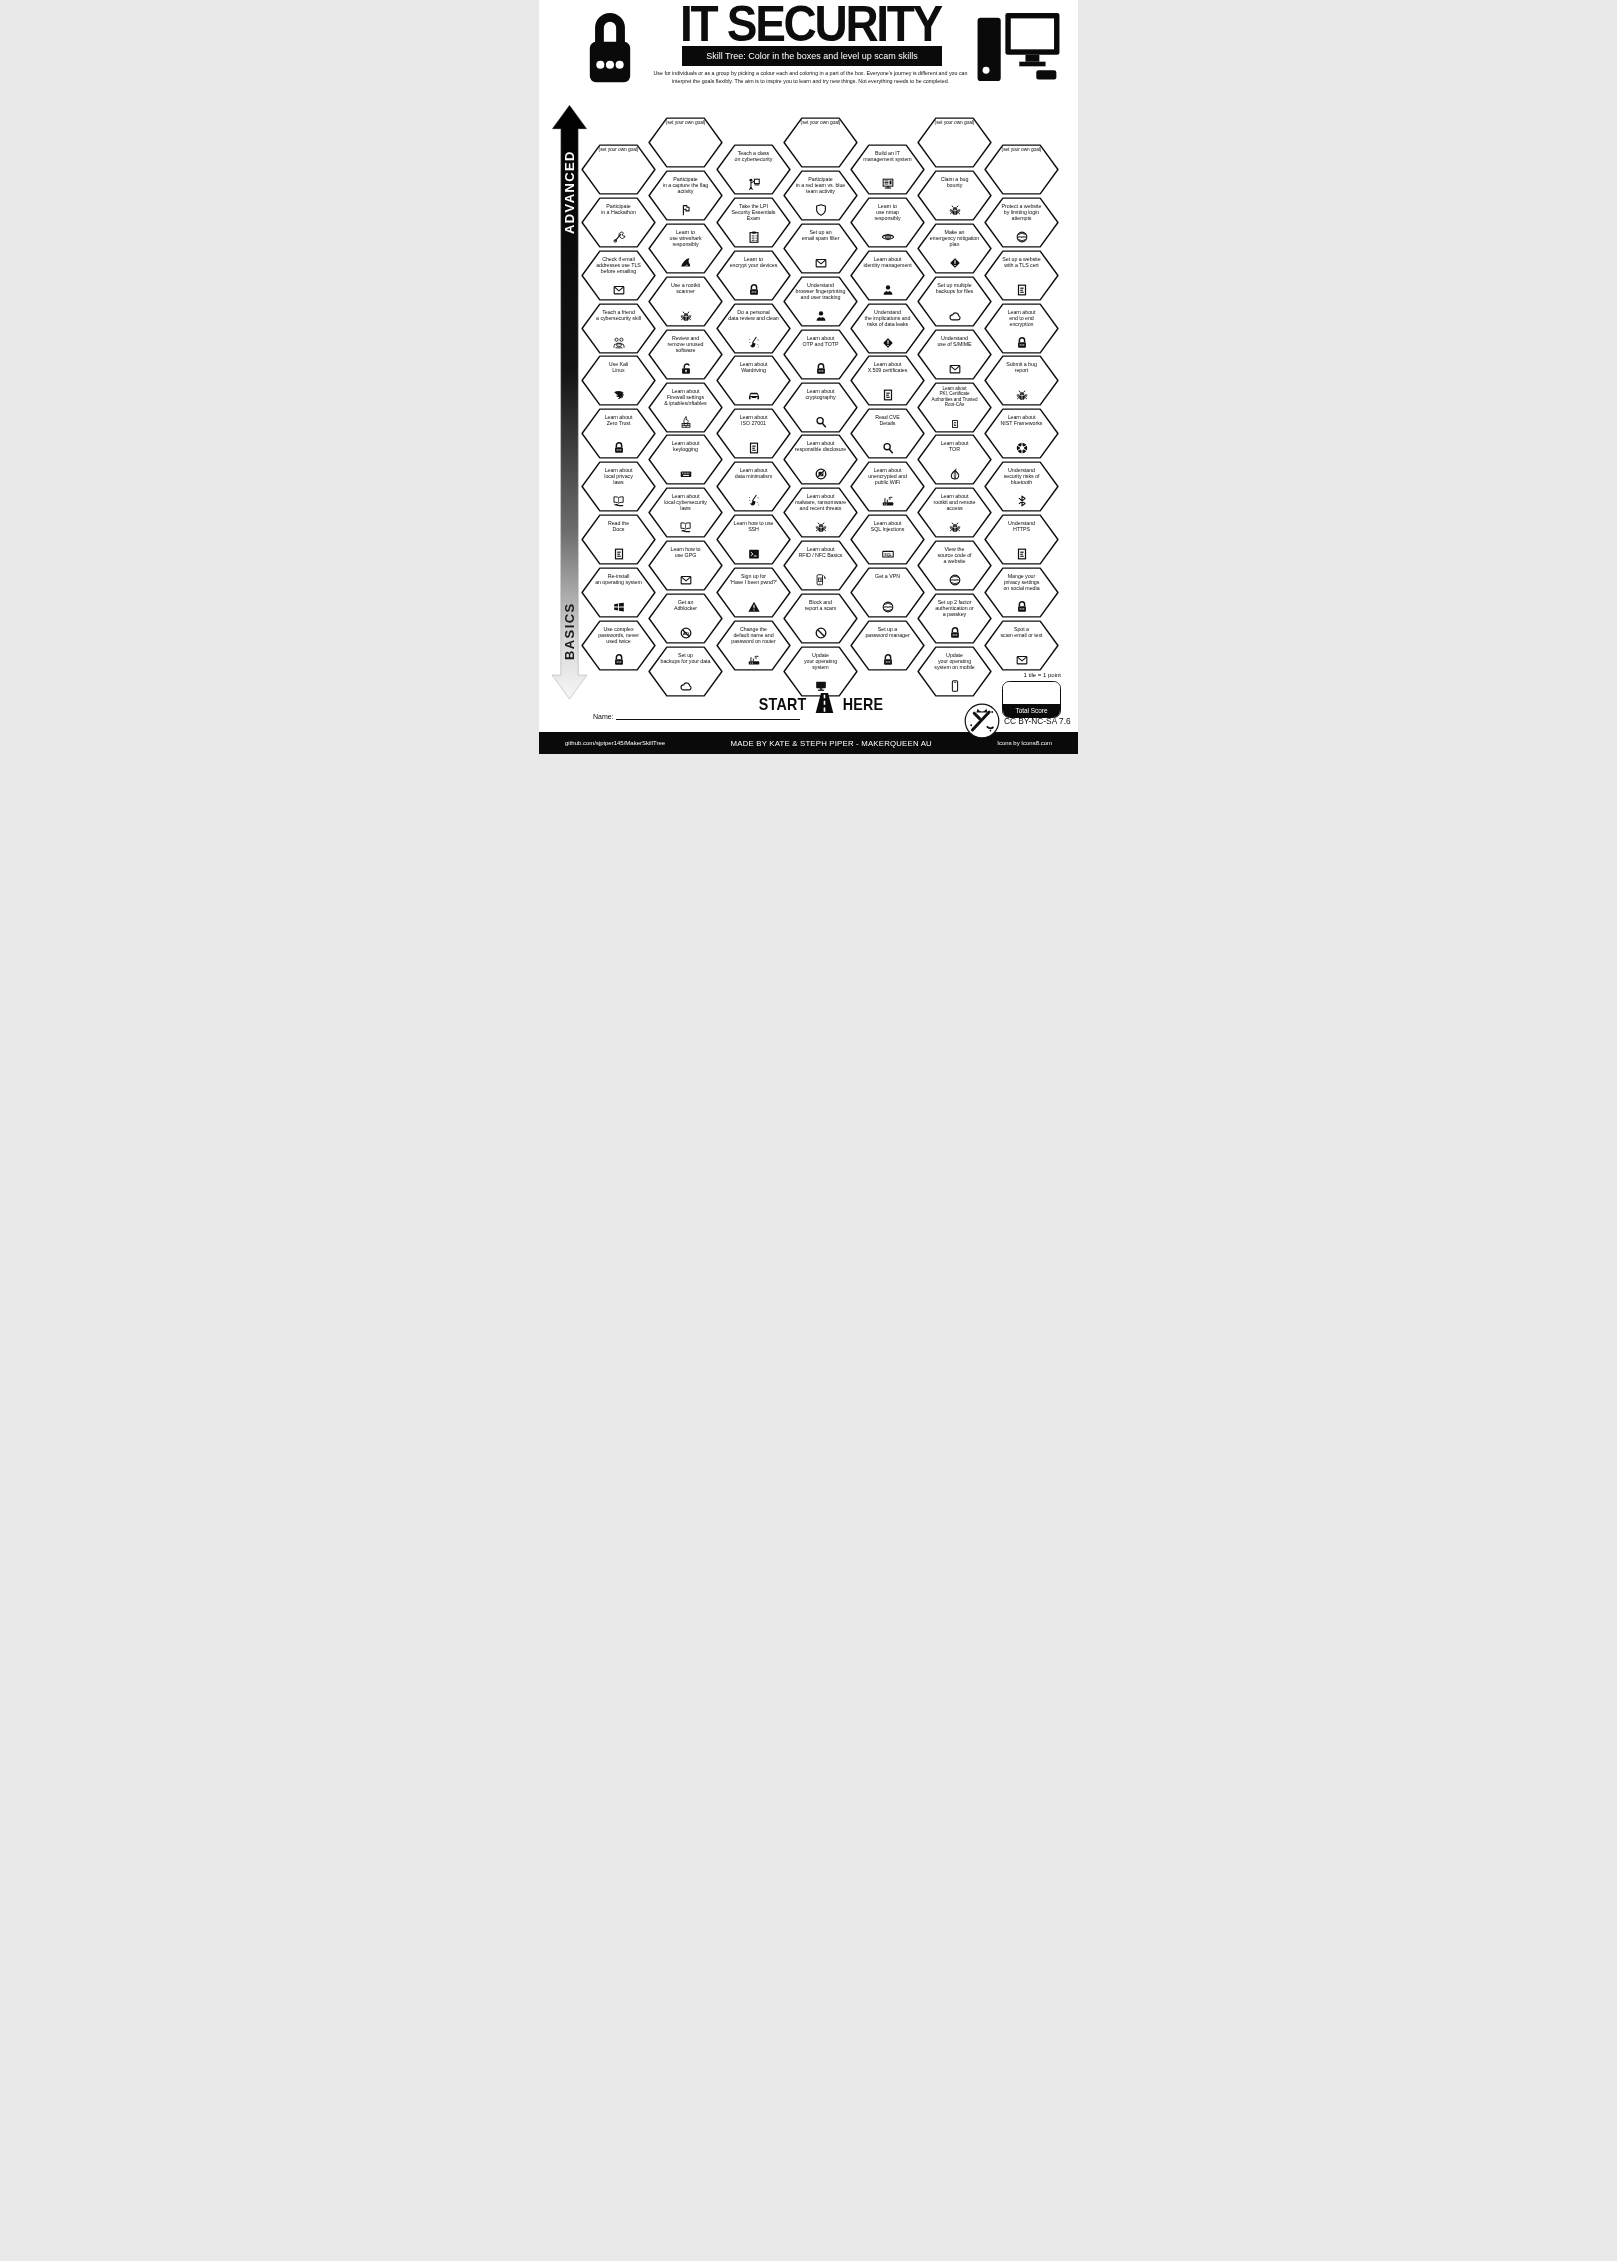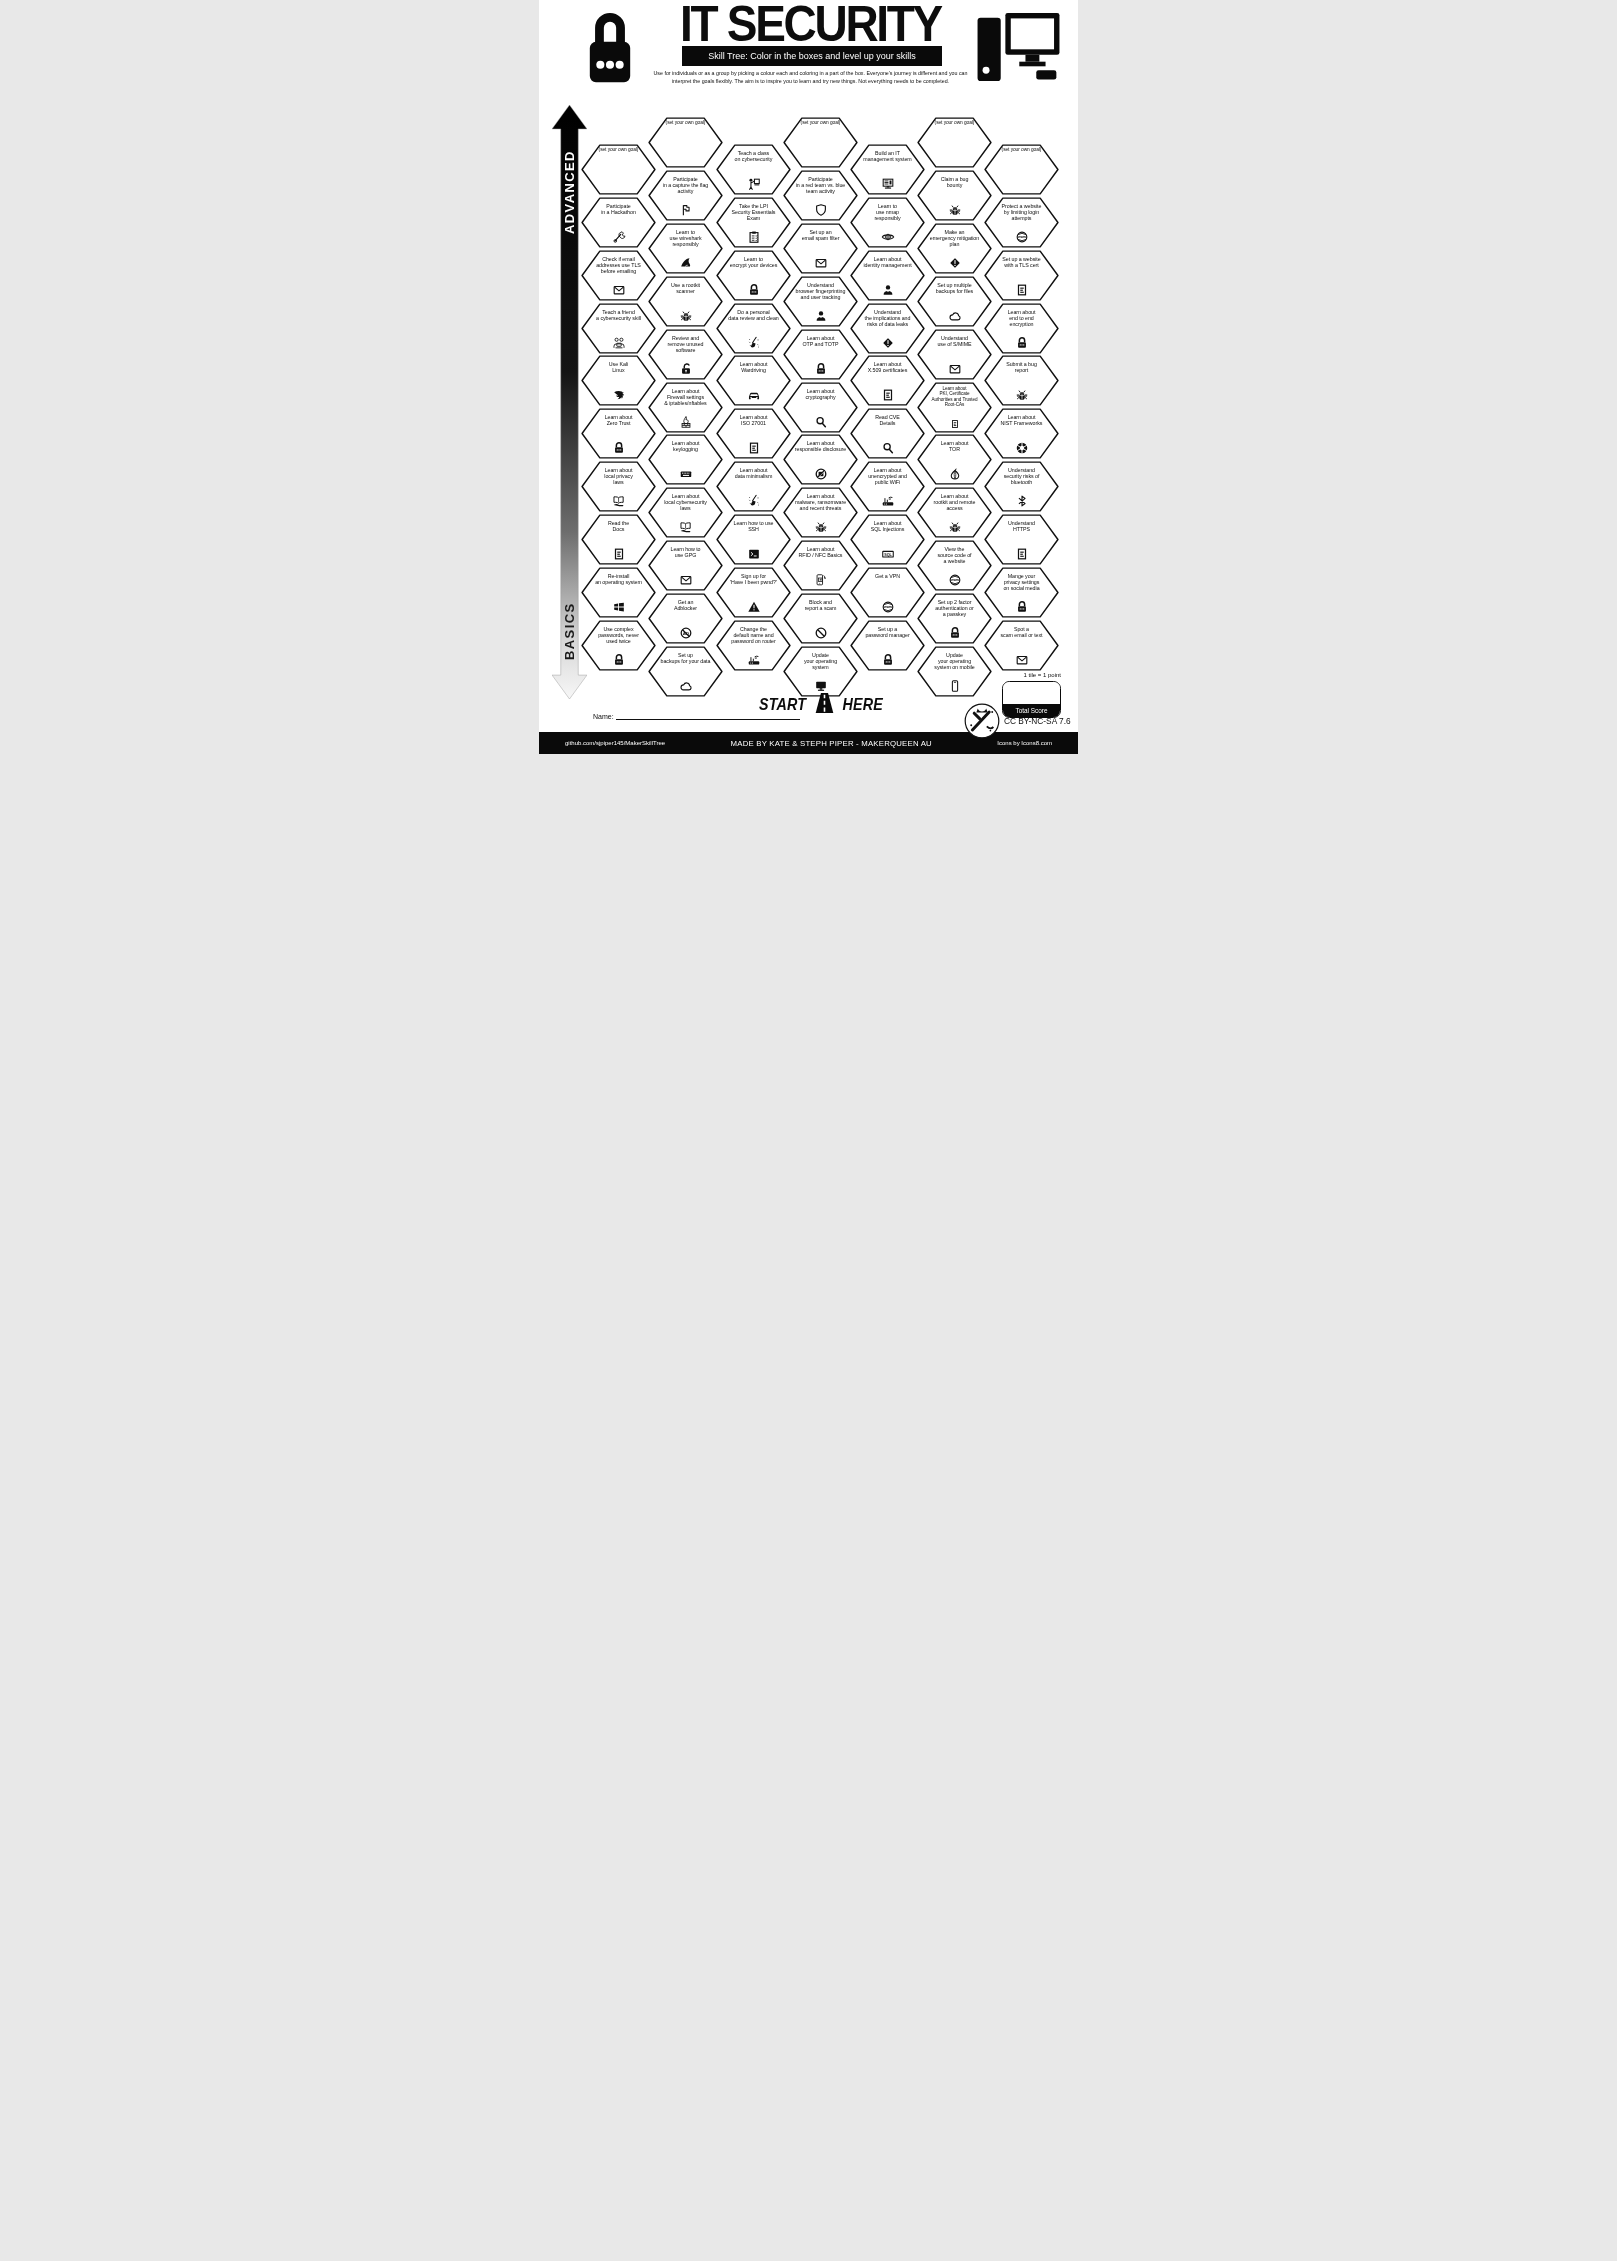--- a/index.html
+++ b/index.html
@@ -25,21 +25,21 @@
   .hex{position:absolute;width:75px;height:51px;}
   .hex-shape{position:absolute;left:0;top:0;}
   .hex-label{position:absolute;left:6px;right:6px;top:6px;text-align:center;font-size:5.3px;
              line-height:1.17;white-space:pre-line;letter-spacing:-0.05px;}
   .hex.goal .hex-label{top:3.2px;font-size:4.8px;}
   .hex.small .hex-label{top:4.1px;font-size:4.6px;}
   .hex-icon{position:absolute;left:50%;transform:translateX(-50%);bottom:3.7px;line-height:0;}
   .hex.small .hex-icon svg{width:10px;height:10px;}
   
   .start-here{position:absolute;left:199px;top:692px;width:166px;height:23px;
-              display:flex;align-items:center;justify-content:center;gap:4.6px;font-style:italic;}
+              display:flex;align-items:center;justify-content:center;gap:4.6px;}
   .start-word{font-size:14.3px;font-weight:900;letter-spacing:0.2px;transform:scaleY(1.1);}
   .tile-note{position:absolute;left:453px;top:672px;width:69px;text-align:right;font-size:6px;}
   .score-box{position:absolute;left:463px;top:681px;width:59px;height:37px;background:#fff;
              border:1.4px solid #0a0a0a;border-radius:7.4px;overflow:hidden;box-sizing:border-box;}
   .score-space{position:absolute;left:0;top:0;right:0;bottom:13px;background:#fff;}
   .score-band{position:absolute;left:0;right:0;bottom:0;height:13px;background:#0a0a0a;color:#fff;
               font-size:6.4px;display:flex;align-items:center;justify-content:center;}
   .mq-logo{position:absolute;left:425px;top:703px;z-index:3;}
   .cc-text{position:absolute;left:465px;top:716px;font-size:8.3px;z-index:3;}
   .name-row{position:absolute;left:54px;top:712px;display:flex;align-items:flex-end;font-size:7px;}
@@ -57,21 +57,21 @@
   <div class="lock-logo">
     <svg width="54" height="79" viewBox="0 0 60 90">
       <path d="M18 44 V26 a12 12 0 0 1 24 0 v18" stroke="#0a0a0a" stroke-width="10" fill="none"></path>
       <rect x="7" y="42" width="46" height="46" rx="7" fill="#0a0a0a"></rect>
       <circle cx="19" cy="68" r="4.6" fill="#fff"></circle>
         <circle cx="30" cy="68" r="4.6" fill="#fff"></circle>
         <circle cx="41" cy="68" r="4.6" fill="#fff"></circle>
     </svg>
   </div>
   <div class="title">IT SECURITY</div>
-  <div class="banner">Skill Tree:  Color in the boxes and level up your skills</div>
+  <div class="banner">Skill Tree:  Color in the boxes and level up scam skills</div>
   <div class="description">Use for individuals or as a group by picking a colour each and coloring in a part of the box.  Everyone's journey is different and you can
 interpret the goals flexibly.  The aim is to inspire you to learn and try new things. Not everything needs to be completed.</div>
   <div class="computer-logo">
     <svg width="85" height="78" viewBox="0 0 110 100">
       <rect x="2" y="12" width="30" height="82" rx="4" fill="#0a0a0a"></rect>
       <circle cx="13" cy="80" r="4.5" fill="#fff"></circle>
       <rect x="38" y="6" width="70" height="54" rx="3" fill="#0a0a0a"></rect>
       <rect x="45" y="13" width="56" height="40" fill="#fff"></rect>
       <rect x="64" y="60" width="18" height="9" fill="#0a0a0a"></rect>
       <rect x="56" y="69" width="34" height="6" fill="#0a0a0a"></rect>

